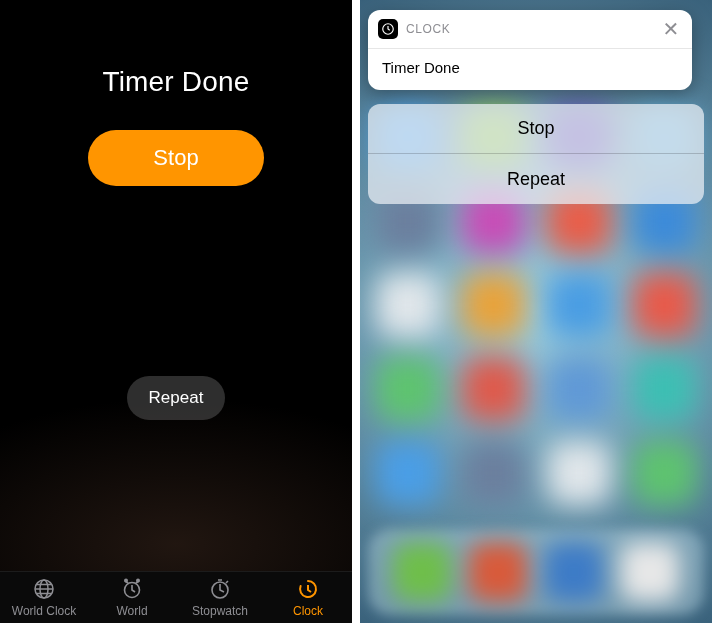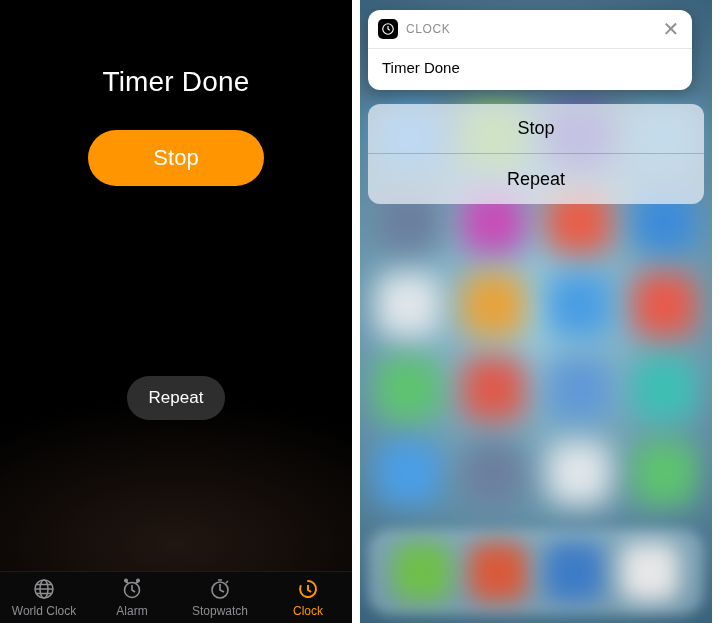--- a/index.html
+++ b/index.html
@@ -197,21 +197,21 @@
     <div class="tab-item">
       <span class="tab-icon">
         <svg viewBox="0 0 24 24" fill="currentColor">
           <circle cx="12" cy="13" r="7.5" fill="none" stroke="currentColor" stroke-width="1.6"></circle>
           <path d="M12 8v5l3 2" stroke="currentColor" stroke-width="1.6" fill="none"></path>
           <path d="M5 4l3 2M19 4l-3 2" stroke="currentColor" stroke-width="1.8"></path>
           <circle cx="6" cy="3.5" r="2"></circle>
             <circle cx="18" cy="3.5" r="2"></circle>
         </svg>
       </span>
-      <span>Alarm</span>
+      <span>World</span>
     </div>
     <div class="tab-item">
       <span class="tab-icon">
         <svg viewBox="0 0 24 24" fill="none" stroke="currentColor" stroke-width="1.6">
           <circle cx="12" cy="13" r="8"></circle>
           <path d="M12 7v6l4 2M10 3h4M18 6l2-2"></path>
         </svg>
       </span>
       <span>Stopwatch</span>
     </div>

